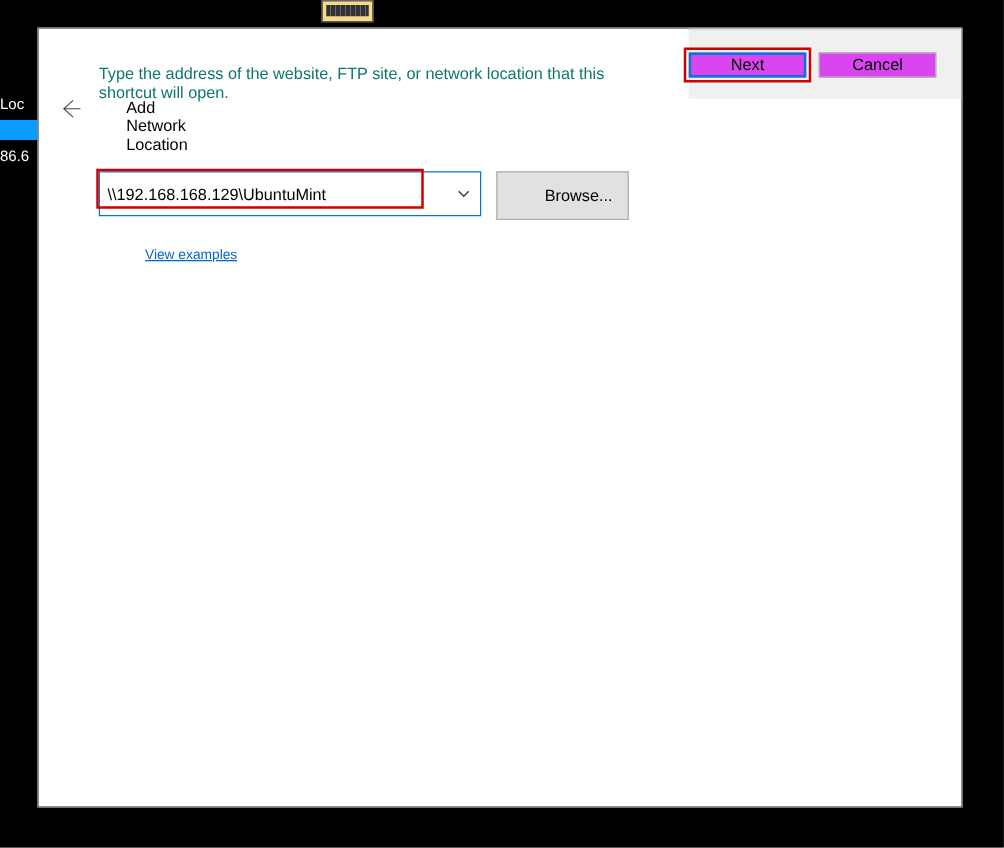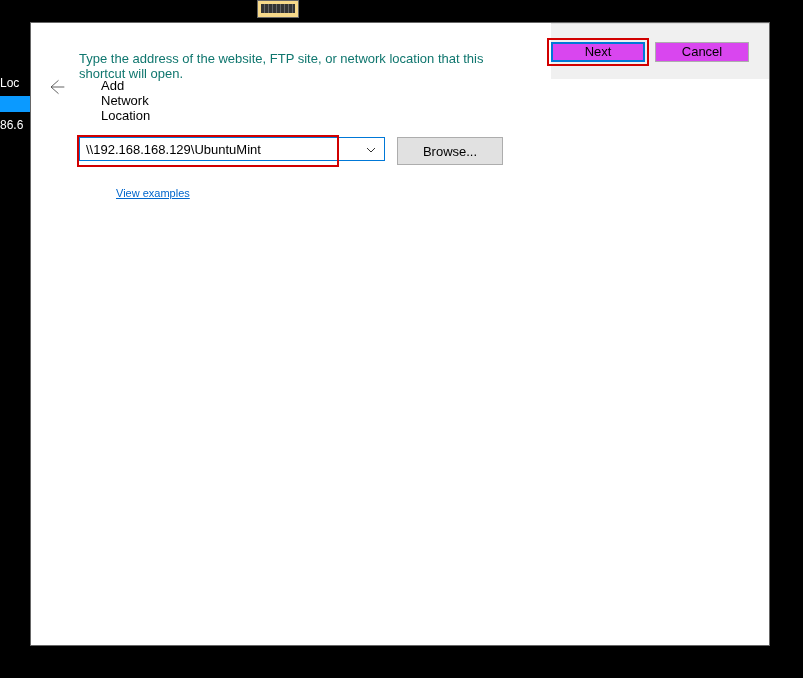--- a/index.html
+++ b/index.html
@@ -150,21 +150,21 @@
       position: absolute;
       top: -2px;
       left: -2px;
       width: 262px;
       height: 32px;
       border: 2px solid #d10000;
       pointer-events: none;
     }
     .combo {
       width: 100%;
-      height: 24px;
+      height: 36px;
       border: 1px solid #0078D7;
       padding: 0 28px 0 6px;
       font-size: 13px;
       outline: none;
     }
     .chevron {
       position: absolute;
       right: 8px;
       top: 50%;
       transform: translateY(-50%);
@@ -172,26 +172,27 @@
     }
     .chevron svg {
       width: 12px;
       height: 12px;
       stroke: #333;
       fill: none;
       stroke-width: 1;
     }
     .btn {
       min-width: 106px;
-      height: 28px;
+      height: 39px;
       background: #e1e1e1;
       border: 1px solid #adadad;
       font-size: 13px;
       cursor: pointer;
       padding: 0 12px;
+      text-align: right;
     }
     .link {
       color: #0066CC;
       font-size: 11px;
       text-decoration: underline;
       cursor: pointer;
       margin-left: 37px;
     }
     .dialog-footer {
       height: 56px;

